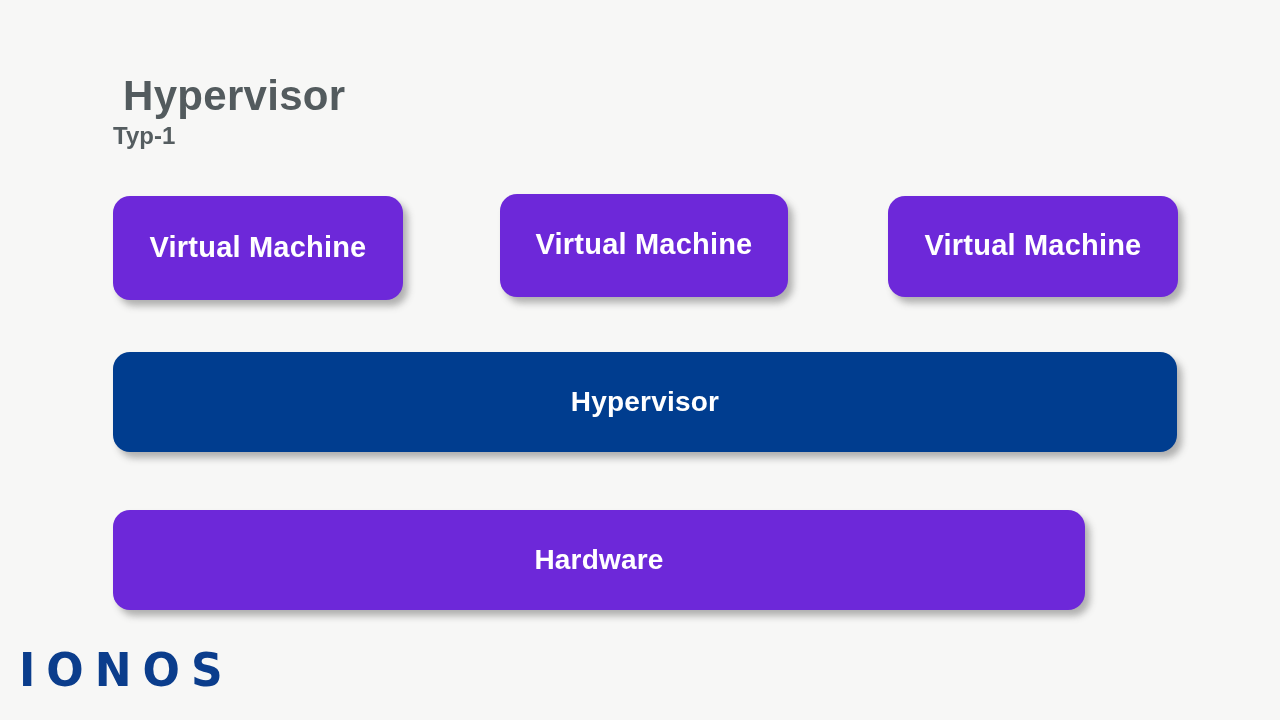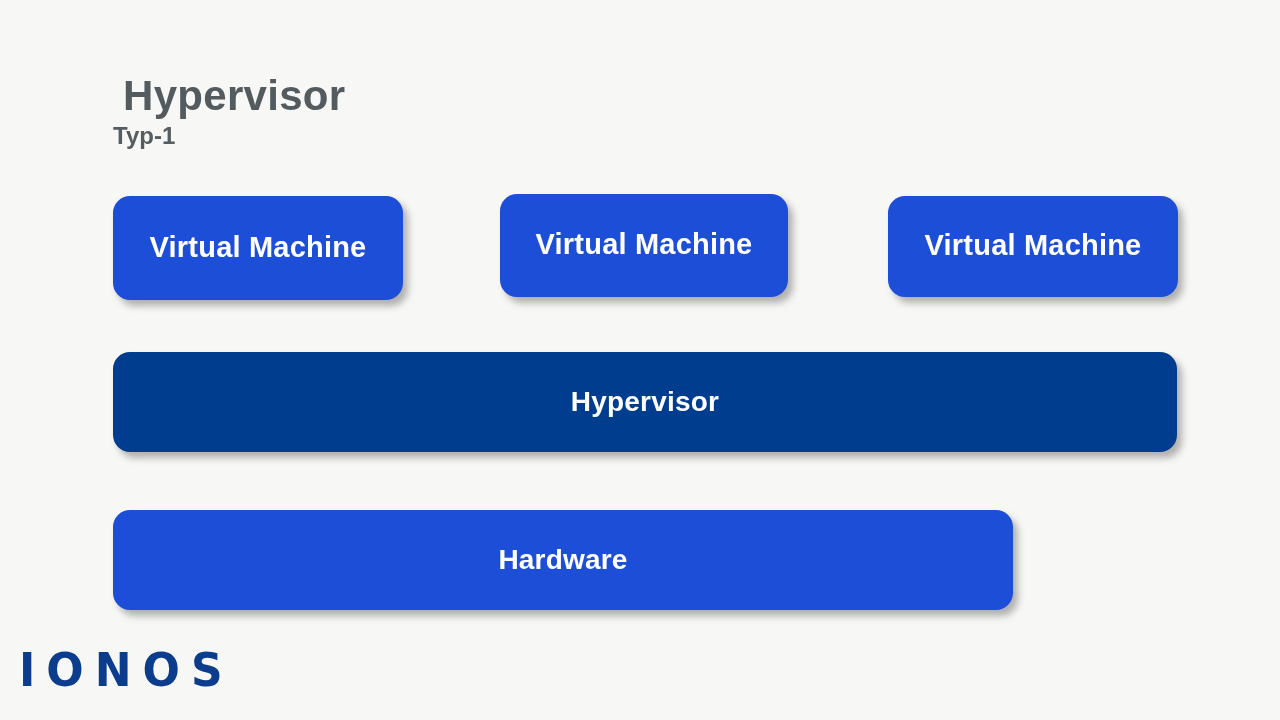--- a/index.html
+++ b/index.html
@@ -52,21 +52,21 @@
     position: absolute;
     box-sizing: border-box;
     border-radius: 17px;
     display: flex;
     align-items: center;
     justify-content: center;
     color: #ffffff;
     font-weight: bold;
     box-shadow: 5px 6px 7px rgba(90, 90, 90, 0.45);
   }
-  .box.cyan  { background: #1d4ed8; }
+  .box.cyan  { background: #6d28d9; }
   .box.navy  { background: #003d8f; }
 
   
   .vm-1 { left: 113px; top: 196px; width: 290px; height: 104px; }
   .vm-2 { left: 500px; top: 194px; width: 288px; height: 103px; }
   .vm-3 { left: 888px; top: 196px; width: 290px; height: 101px; }
 
   .vm-label {
     font-size: 29px;
     font-weight: bold;
@@ -86,21 +86,21 @@
     font-size: 28px;
     font-weight: bold;
     letter-spacing: 0.2px;
     white-space: nowrap;
   }
 
   
   .hardware-bar {
     left: 113px;
     top: 510px;
-    width: 900px;
+    width: 972px;
     height: 100px;
     align-items: center;
   }
   .hardware-label {
     font-size: 28px;
     font-weight: bold;
     letter-spacing: 0.2px;
     white-space: nowrap;
   }
 

